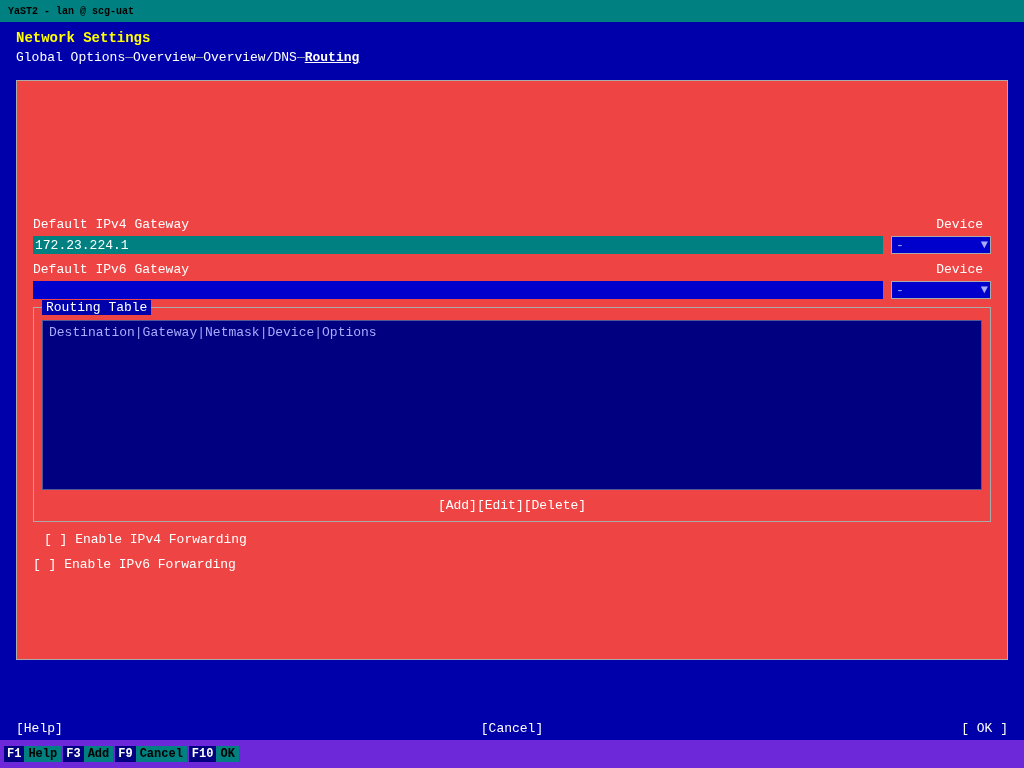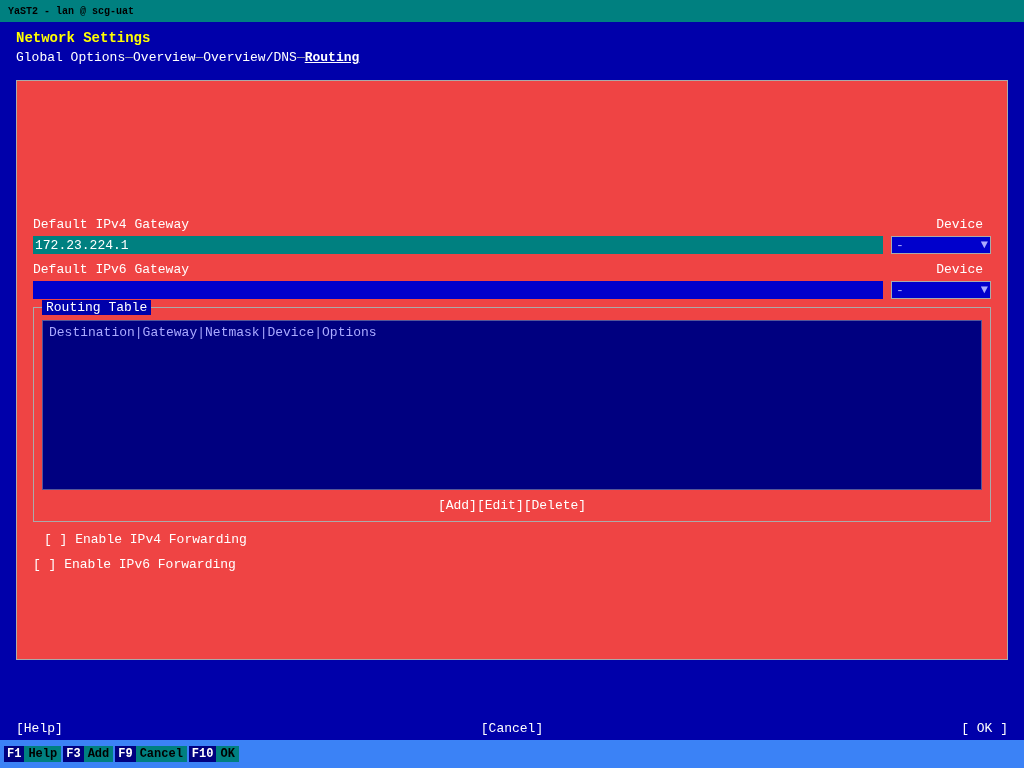--- a/index.html
+++ b/index.html
@@ -198,21 +198,21 @@
       color: #ffffff;
     }
 
     
     #fkey-bar {
       position: fixed;
       bottom: 0;
       left: 0;
       right: 0;
       height: 28px;
-      background: #3b82f6;
+      background: #6d28d9;
       display: flex;
       align-items: center;
       padding: 0 4px;
       gap: 0;
     }
 
     .fkey-item {
       display: flex;
       align-items: center;
       margin-right: 2px;

